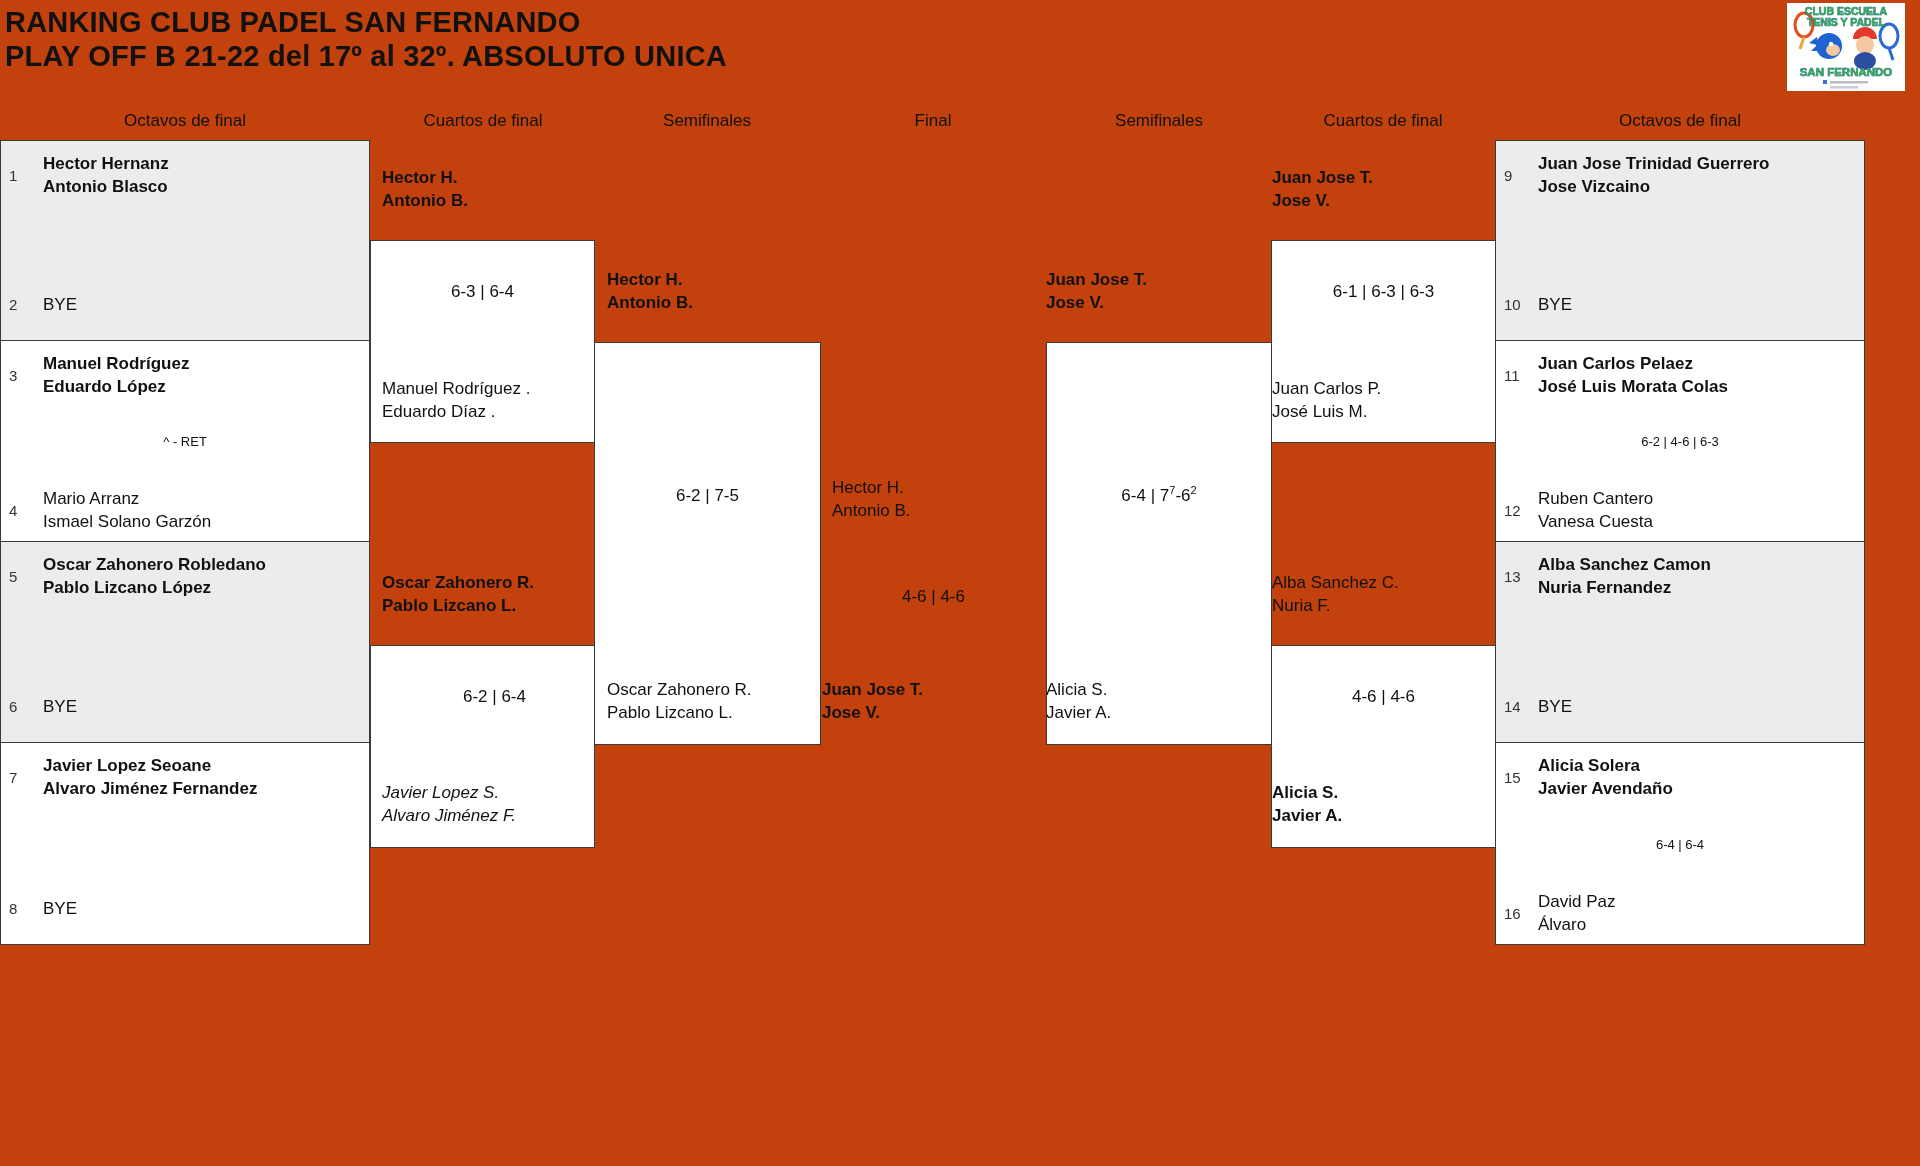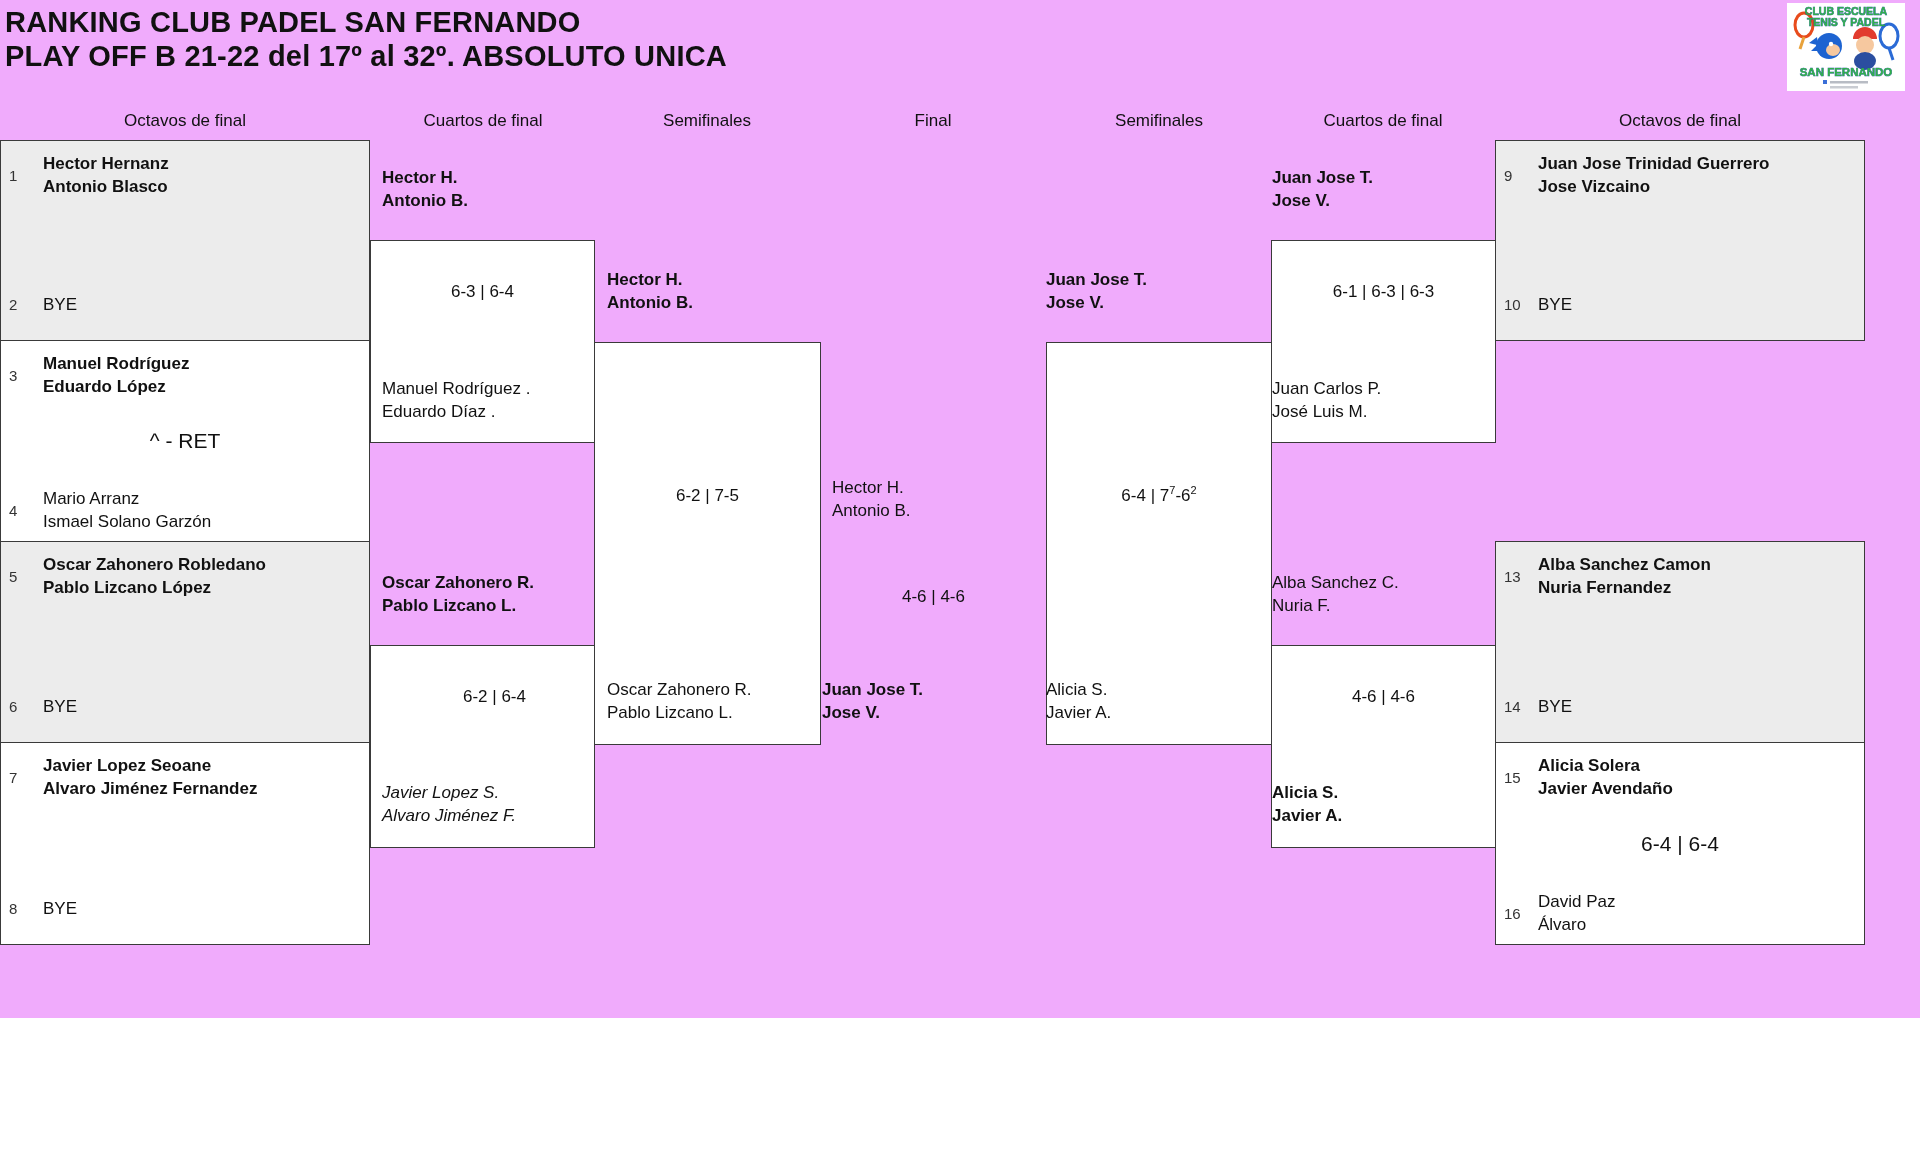--- a/index.html
+++ b/index.html
@@ -1,34 +1,34 @@
 <!DOCTYPE html>
 <html><head>
 <meta charset="utf-8">
 <style>
   html,body{margin:0;padding:0;background:#ffffff;}
   body{font-family:"Liberation Sans", sans-serif;color:#111111;}
-  .stage{position:relative;width:1920px;height:1018px;background:#f0abfc;overflow:hidden;}
+  .stage{position:relative;width:1920px;height:1166px;background:#c2410c;overflow:hidden;}
 
   .title{position:absolute;left:5px;top:5px;font-size:29px;line-height:34px;font-weight:700;letter-spacing:.2px;white-space:nowrap;}
 
   .col-header{position:absolute;top:111px;transform:translateX(-50%);font-size:17px;white-space:nowrap;}
 
   .box{position:absolute;box-sizing:border-box;border:1px solid #3a3a3a;background:#ffffff;}
   .box.shaded{background:#ececec;}
 
   .r16-team{position:absolute;left:0;right:0;display:flex;align-items:center;padding:0 12px 0 8px;}
   .r16-team.top{top:11px;}
   .r16-team.bottom{bottom:8px;}
   .r16-team.bottom.bye{bottom:24px;}
   .seed{flex:0 0 30px;font-size:15px;color:#333333;}
   .names{font-size:17px;line-height:23px;margin-left:4px;}
   .bold{font-weight:700;}
 
-  .r16-score{position:absolute;left:0;right:0;top:50%;transform:translateY(-50%);text-align:center;font-size:21px;}
+  .r16-score{position:absolute;left:0;right:0;top:50%;transform:translateY(-50%);text-align:center;font-size:13px;}
 
   .participant{position:absolute;width:215px;font-size:17px;line-height:23px;}
   .participant.ra{}
 
   .score{position:absolute;text-align:center;font-size:17px;white-space:nowrap;}
   .ss{font-size:11px;position:relative;top:-7px;}
 
   .logo{position:absolute;left:1787px;top:3px;width:118px;height:88px;}
 </style>
 </head>
@@ -145,20 +145,37 @@
       </div>
     </div>
     <div class="r16-team bottom bye">
       <span class="seed">10</span>
       <div class="names">
         <div>BYE</div>
       </div>
     </div>
   </div>
 
+  <div class="box" style="left:1495px;top:340px;width:370px;height:202px;">
+    <div class="r16-team top">
+      <span class="seed">11</span>
+      <div class="names bold">
+        <div>Juan Carlos Pelaez</div>
+        <div>José Luis Morata Colas</div>
+      </div>
+    </div>
+    <div class="r16-score">6-2 | 4-6 | 6-3</div>
+    <div class="r16-team bottom">
+      <span class="seed">12</span>
+      <div class="names">
+        <div>Ruben Cantero</div>
+        <div>Vanesa Cuesta</div>
+      </div>
+    </div>
+  </div>
 
   <div class="box shaded" style="left:1495px;top:541px;width:370px;height:202px;">
     <div class="r16-team top">
       <span class="seed">13</span>
       <div class="names bold">
         <div>Alba Sanchez Camon</div>
         <div>Nuria Fernandez</div>
       </div>
     </div>
     <div class="r16-team bottom bye">

